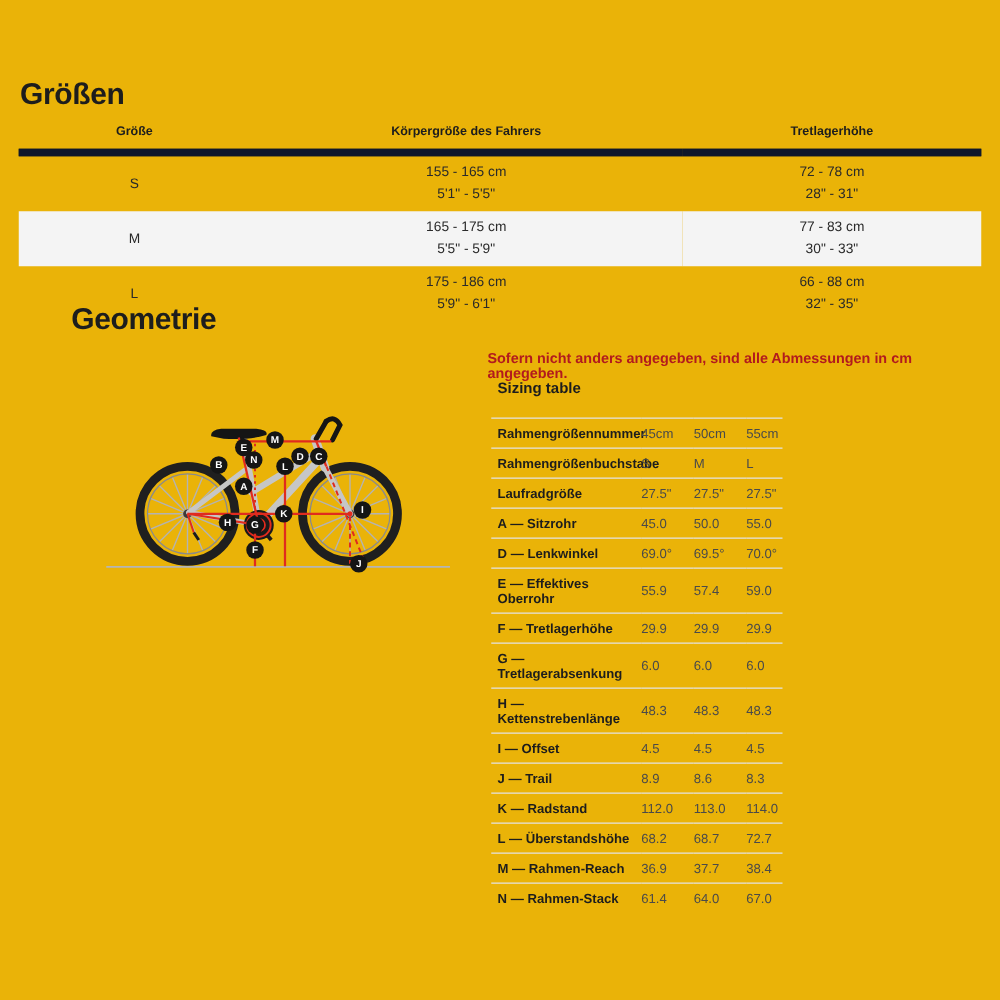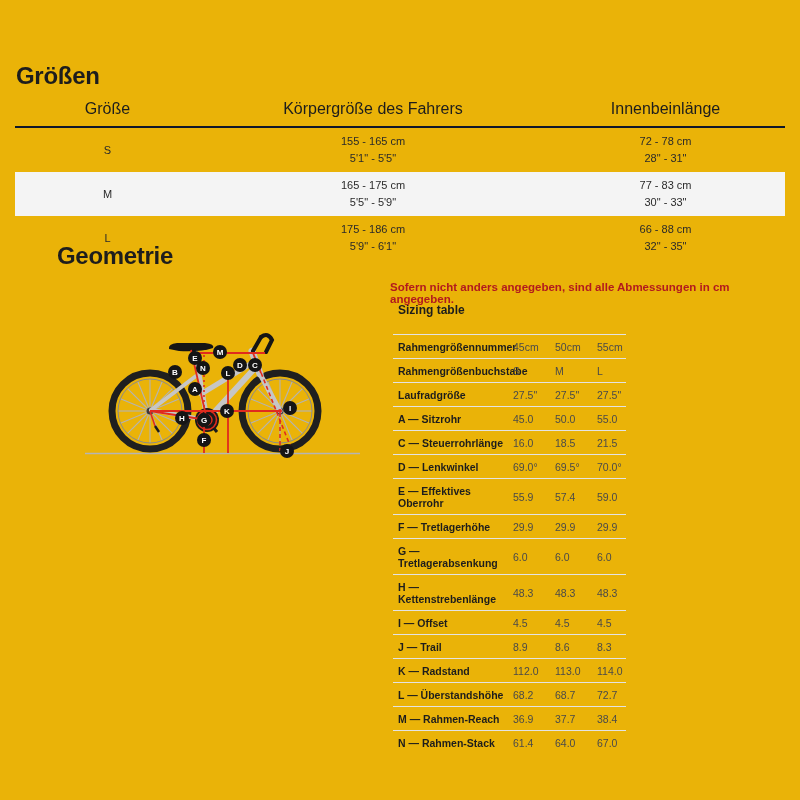--- a/index.html
+++ b/index.html
@@ -6,22 +6,22 @@
   html,body { width:800px; height:800px; background:#ffffff;
     font-family:"Liberation Sans", sans-serif; color:#222; }
   .page { position:relative; width:800px; height:800px; overflow:hidden; background:#eab308; }
 
   .h1 { position:absolute; font-size:24px; font-weight:700; color:#1d1d1d; letter-spacing:-0.3px; }
   #sizes-title { left:16px; top:62px; }
   #geometry-title { left:57px; top:242px; }
 
   
   .sizes-table { position:absolute; left:15px; top:94px; width:770px; border-collapse:collapse; table-layout:fixed; }
-  .sizes-table th { font-size:16px; font-weight:400; color:#1d1d1d; text-align:center;
-    padding:6px 0 8px 0; border-bottom:2px solid #0f172a; }
+  .sizes-table th { font-size:10px; font-weight:700; color:#1d1d1d; text-align:center;
+    padding:6px 0 8px 0; border-bottom:6px solid #0f172a; }
   .sizes-table td { font-size:11px; color:#2a2a2a; text-align:center; padding:5px 0; }
   .sizes-table td .ln { line-height:17px; }
   .sizes-table tr.shaded { background:#f4f4f4; }
   .sizes-table col.c1 { width:185px; } .sizes-table col.c2 { width:346px; } .sizes-table col.c3 { width:239px; }
 
   
   .geo-note { position:absolute; left:390px; top:281px; width:380px; font-size:11.5px; font-weight:700; color:#b21a1e; }
   .geo-table-title { position:absolute; left:398px; top:303px; font-size:12px; font-weight:700; color:#1d1d1d; }
 
   .geo-table { position:absolute; left:393px; top:334px; width:233px; border-collapse:collapse; table-layout:fixed; }
@@ -43,21 +43,21 @@
   <table class="sizes-table">
     <colgroup>
         <col class="c1">
         <col class="c2">
         <col class="c3">
       </colgroup>
     <thead>
       <tr>
         <th>Größe</th>
         <th>Körpergröße des Fahrers</th>
-        <th>Innenbeinlänge</th>
+        <th>Tretlagerhöhe</th>
       </tr>
     </thead>
     <tbody id="sizes-body">
         <tr>
           <td>
             <div class="ln">S</div>
           </td>
           <td>
             <div class="ln">155 - 165 cm</div>
             <div class="ln">5'1" - 5'5"</div>
@@ -249,26 +249,20 @@
           <td class="val">27.5"</td>
           <td class="val">27.5"</td>
         </tr>
         <tr>
           <td class="lbl">A — Sitzrohr</td>
           <td class="val">45.0</td>
           <td class="val">50.0</td>
           <td class="val">55.0</td>
         </tr>
         <tr>
-          <td class="lbl">C — Steuerrohrlänge</td>
-          <td class="val">16.0</td>
-          <td class="val">18.5</td>
-          <td class="val">21.5</td>
-        </tr>
-        <tr>
           <td class="lbl">D — Lenkwinkel</td>
           <td class="val">69.0°</td>
           <td class="val">69.5°</td>
           <td class="val">70.0°</td>
         </tr>
         <tr>
           <td class="lbl">E — Effektives Oberrohr</td>
           <td class="val">55.9</td>
           <td class="val">57.4</td>
           <td class="val">59.0</td>

